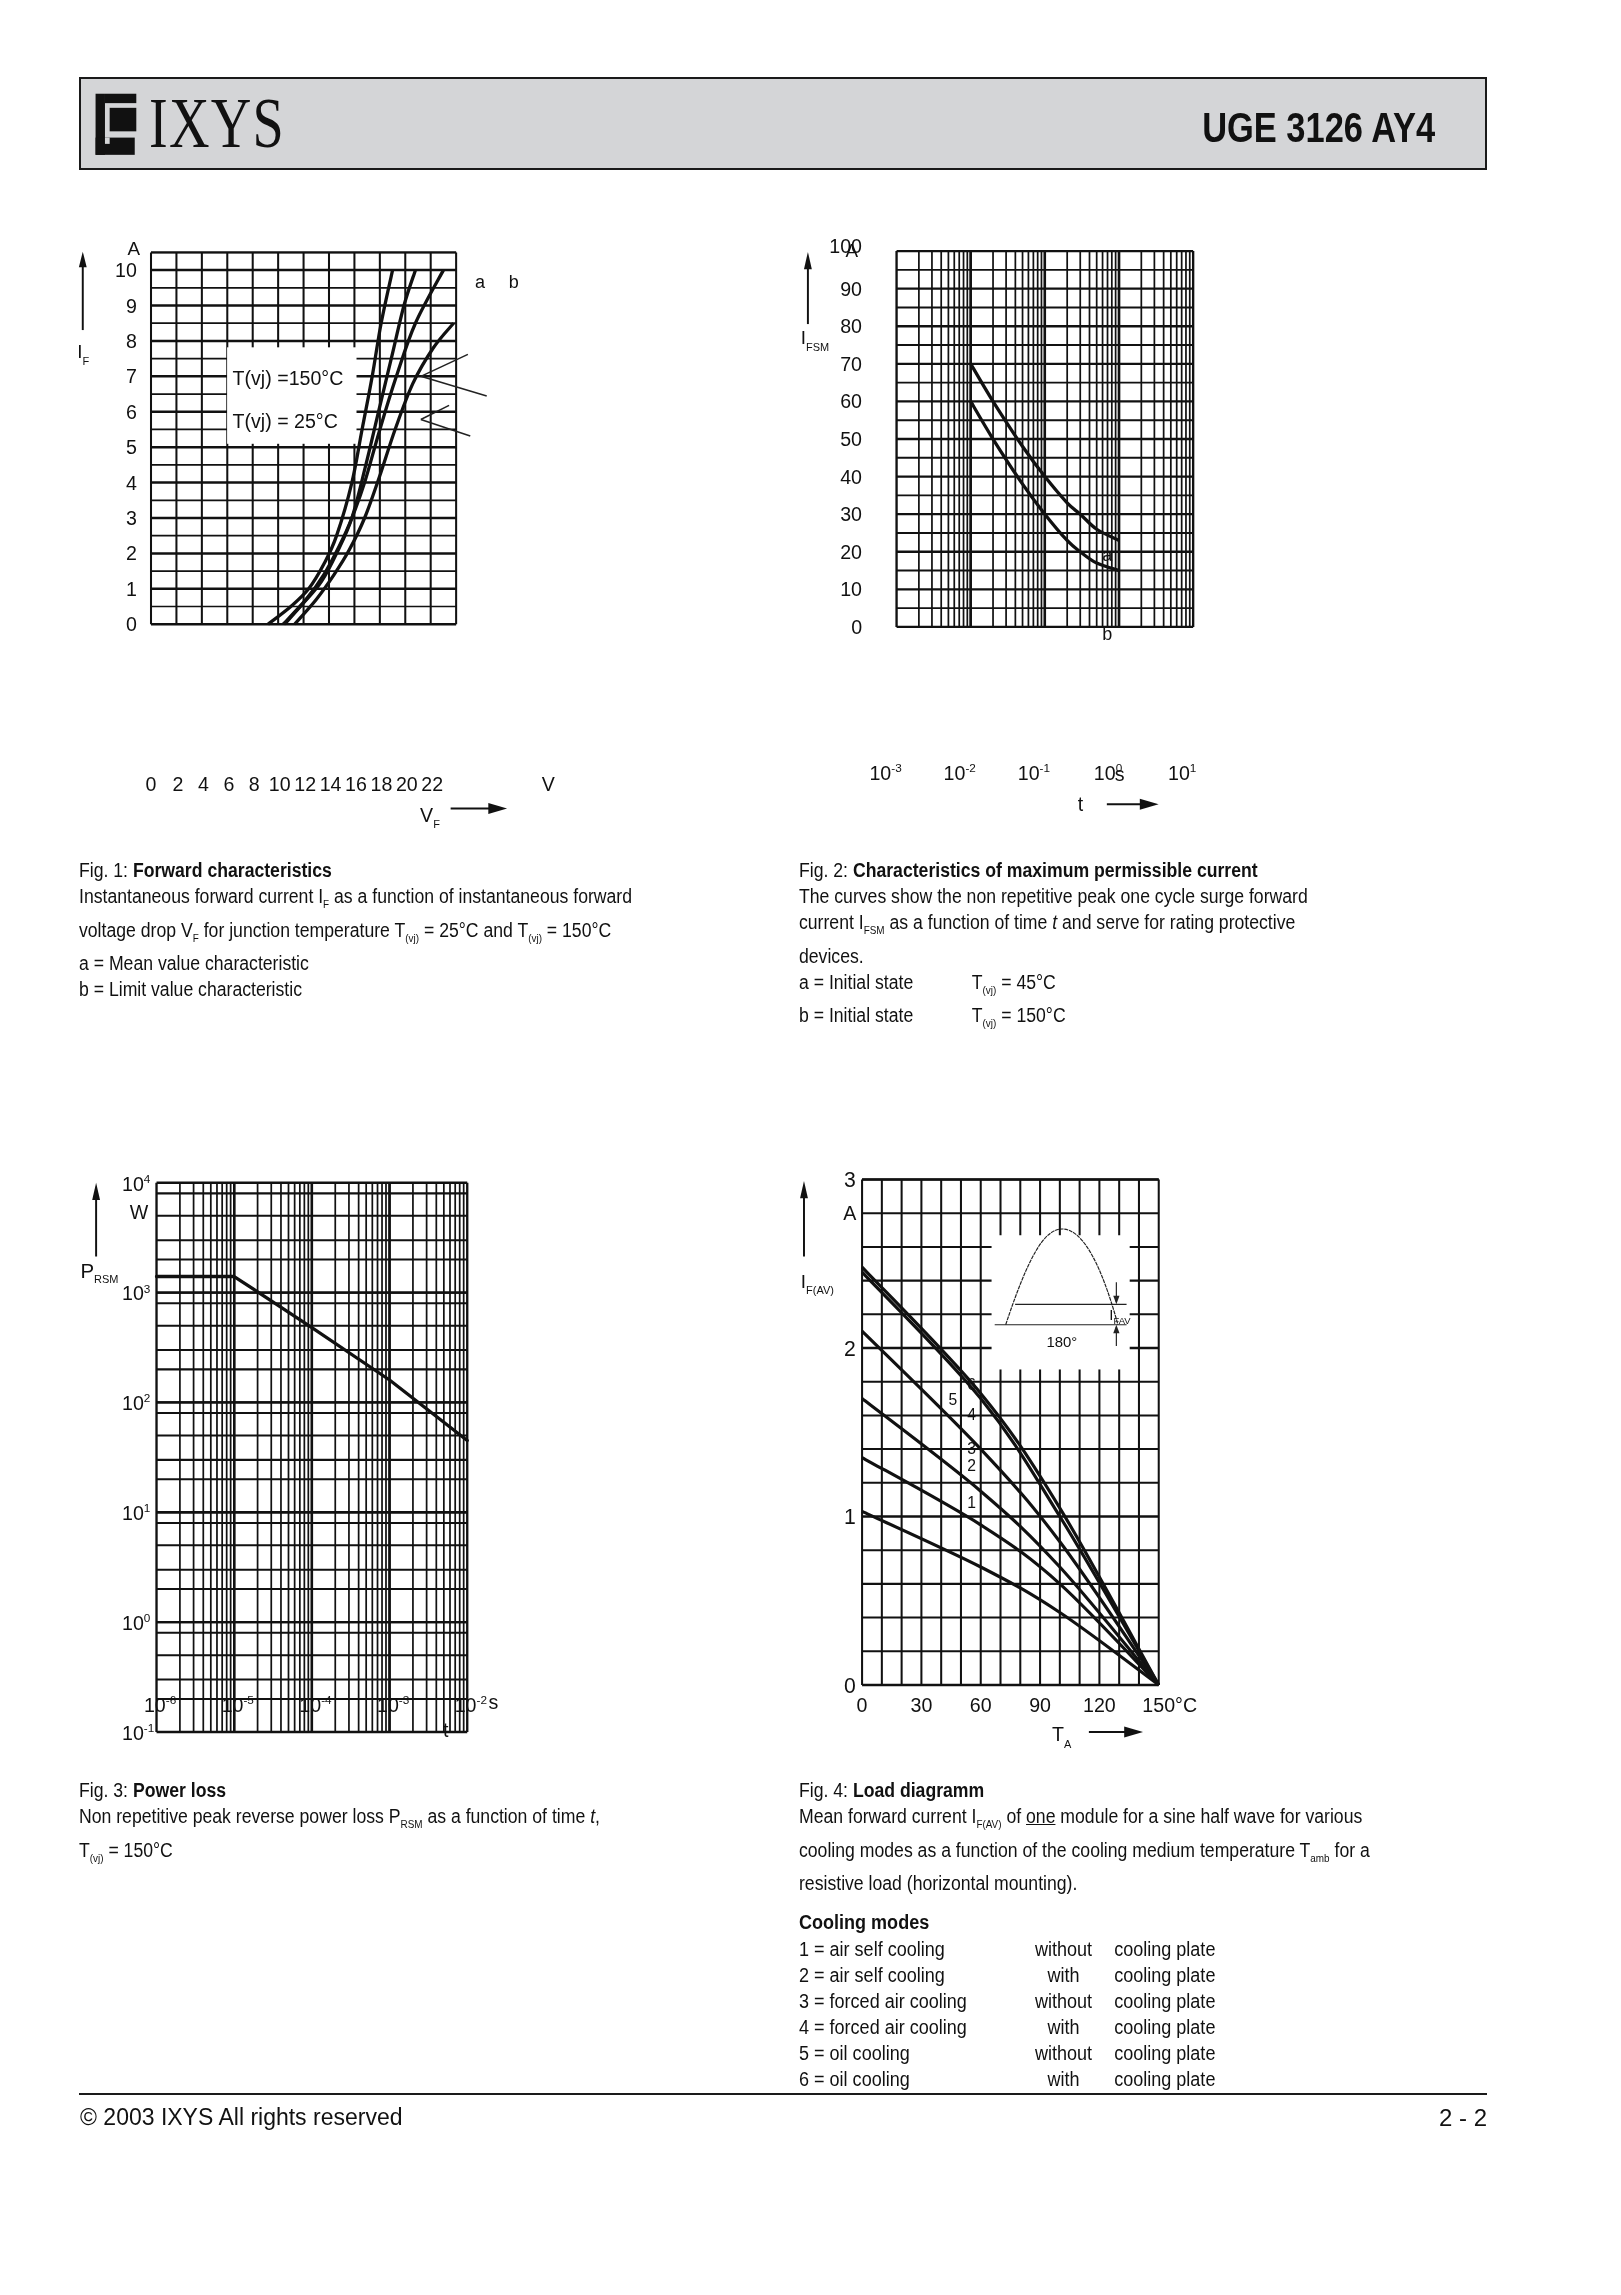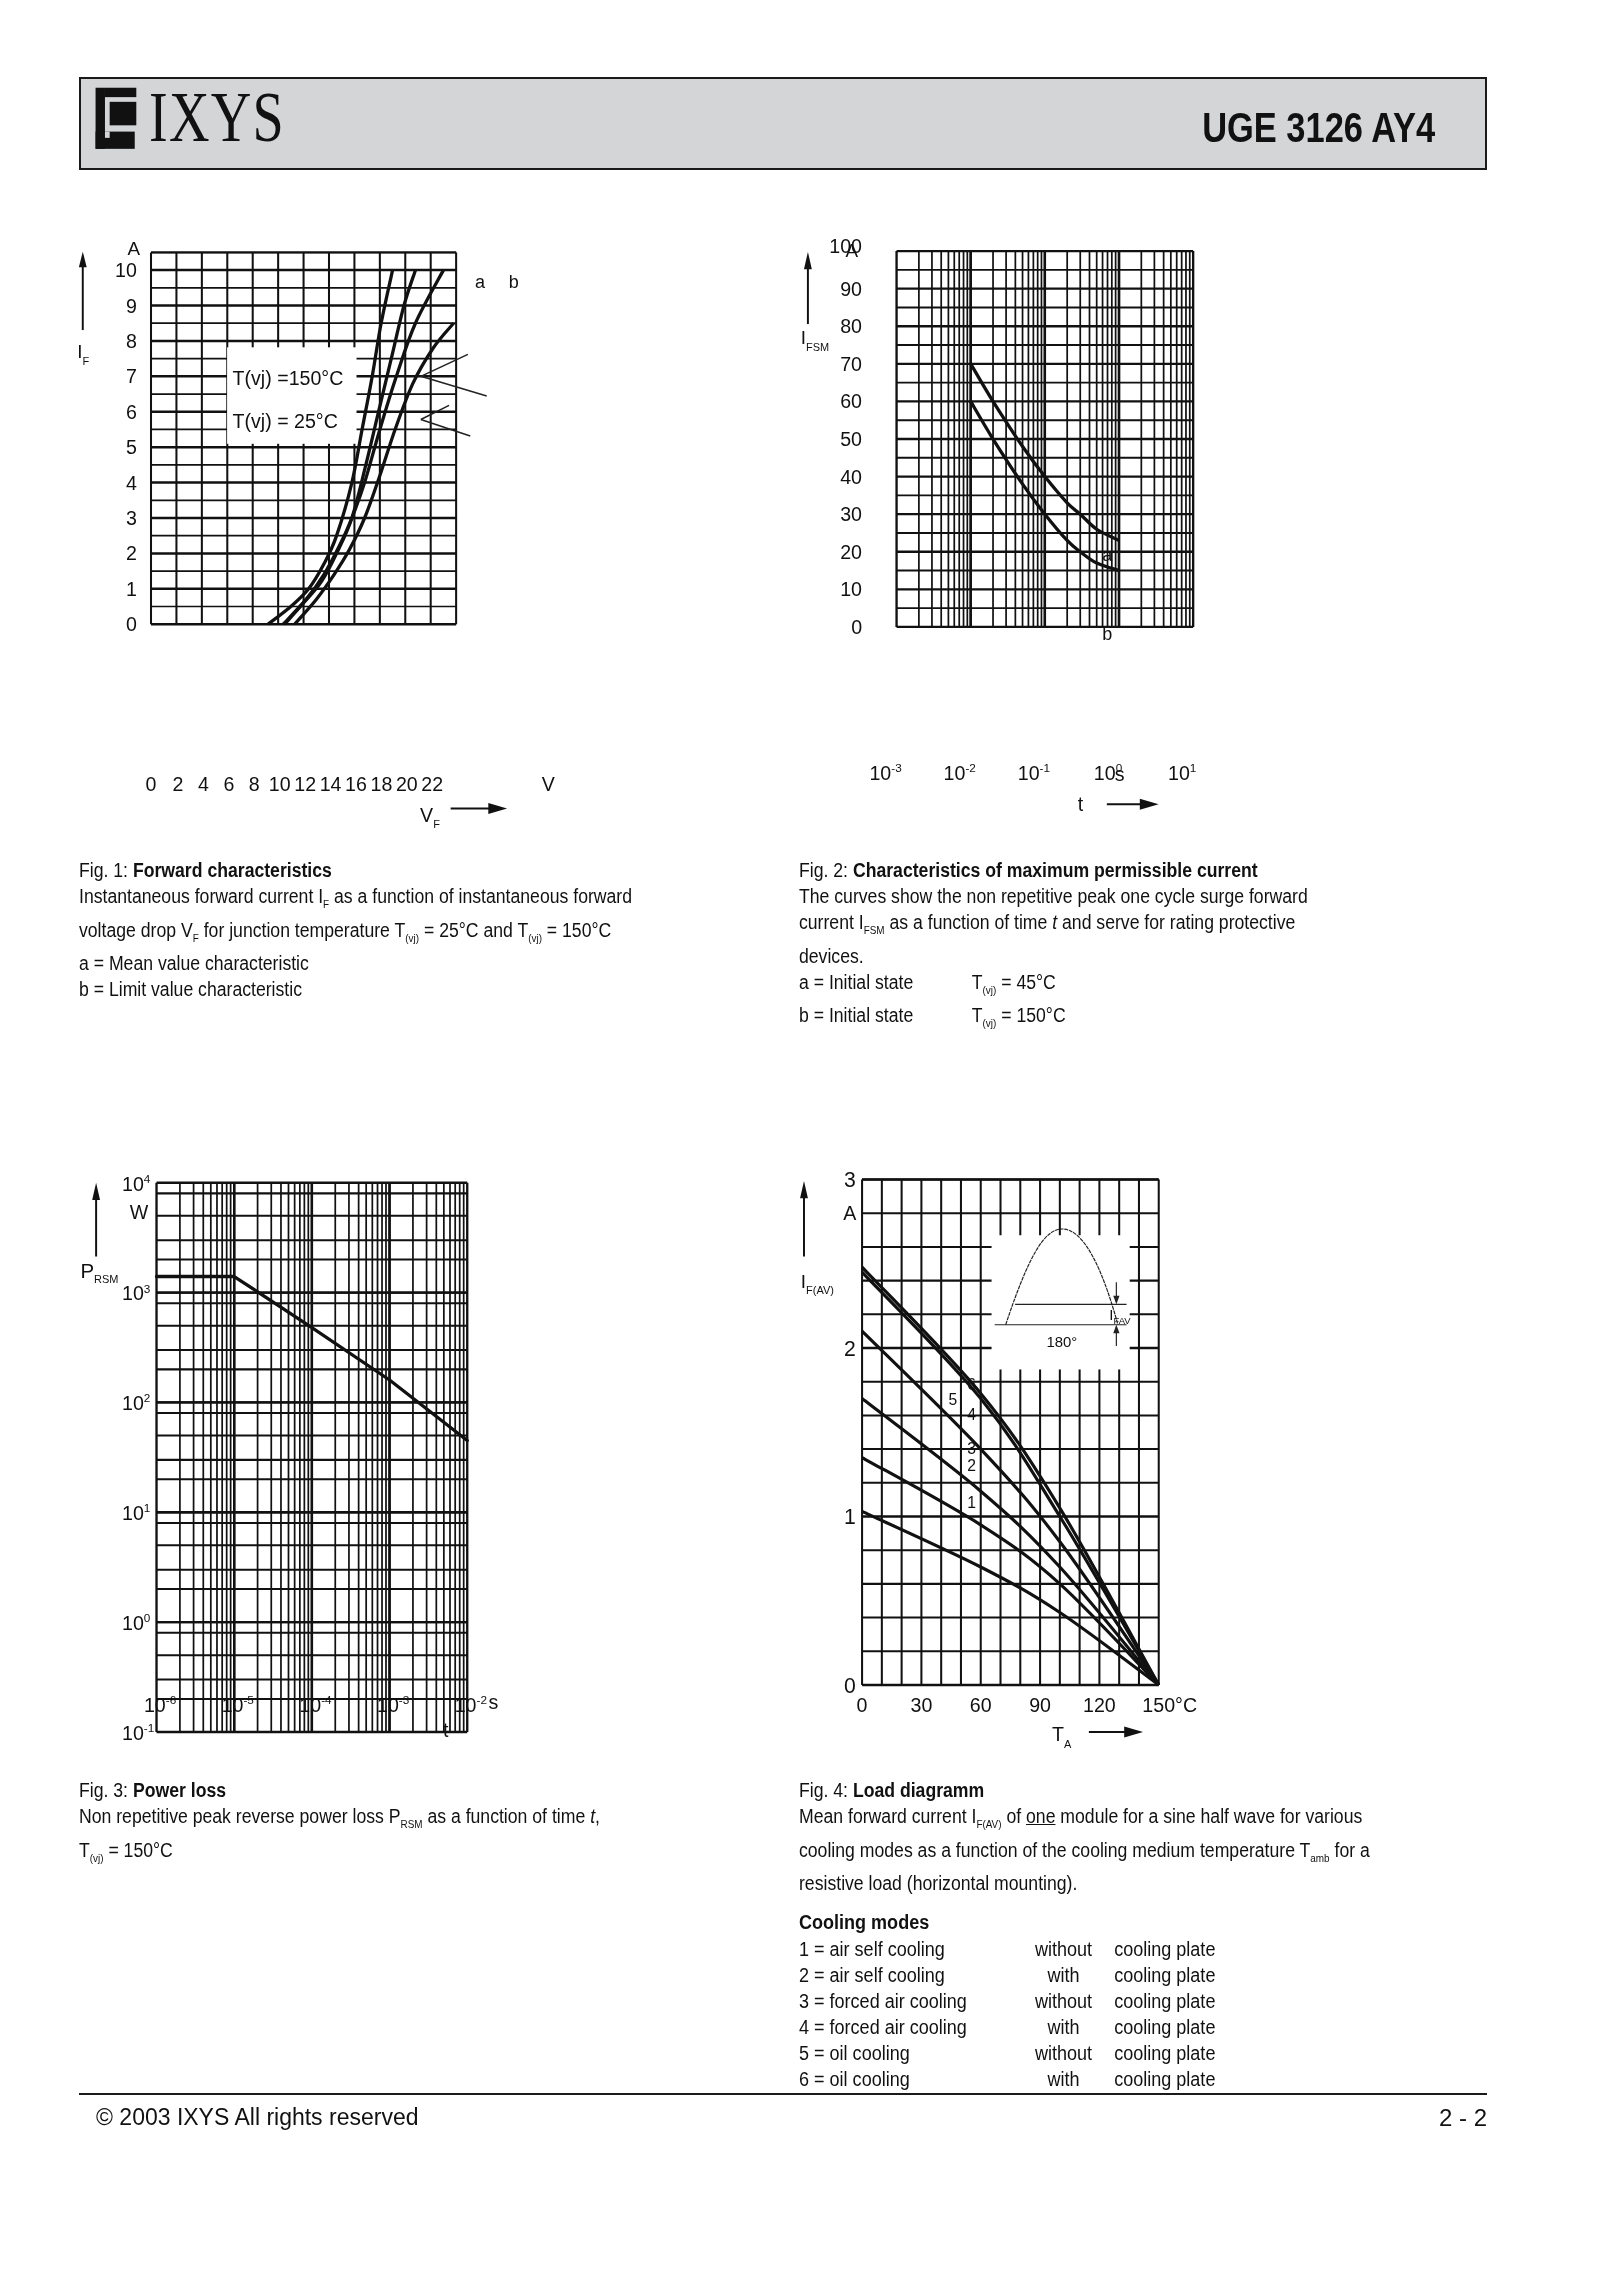--- a/index.html
+++ b/index.html
@@ -1,31 +1,31 @@
 <!DOCTYPE html>
 <html style="font-size:12.6px"><head>
 <meta charset="utf-8">
 <style>
   html,body{margin:0;padding:0;background:#fff;}
   body{width:1622px;height:2295px;position:relative;font-family:"Liberation Sans",sans-serif;color:#111;overflow:hidden;}
   .abs{position:absolute;}
   #header{left:79px;top:77px;width:1408px;height:93px;background:#d4d5d7;border:2.4px solid #1a1a1a;box-sizing:border-box;}
-  #logo{left:12.6px;top:4px;height:69px;}
+  #logo{left:12.6px;top:10px;height:69px;}
   #logo-text{position:absolute;left:55px;top:-4.7px;font-family:"Liberation Serif",serif;font-size:72px;letter-spacing:1.6px;line-height:79px;transform:scaleX(0.78);transform-origin:left top;}
   #part-no{right:50px;top:25px;font-size:42px;font-weight:bold;transform:scaleX(0.82);transform-origin:right top;white-space:nowrap;}
   svg text{font-family:"Liberation Sans",sans-serif;fill:#111;}
   .cap{font-size:19.6px;line-height:26px;transform:scaleX(0.9);transform-origin:left top;white-space:nowrap;}
   .cap b{font-weight:bold;}
   sub{font-size:11px;vertical-align:-4.7px;}
   .cm-row{display:flex;font-size:19.6px;line-height:26px;white-space:nowrap;}
   .cm-row span:nth-child(1){width:245px;}
   .cm-row span:nth-child(2){width:85px;text-align:center;}
   .cm-row span:nth-child(3){padding-left:12.6px;}
   #footer-rule{left:79px;top:2093px;width:1408px;height:2.4px;background:#1a1a1a;}
-  #copyright{left:96px;top:2104px;font-size:23px;}
+  #copyright{left:80px;top:2104px;font-size:23px;}
   #page-no{right:135px;top:2104px;font-size:24px;text-align:right;}
 </style>
 </head>
 <body>
 
 <div id="header" class="abs">
   <div id="logo" class="abs">
     <svg width="47" height="69" viewBox="0 0 60 88">
       <rect x="2" y="6" width="12" height="78" fill="#111"></rect>
       <rect x="14" y="6" width="40" height="12" fill="#111"></rect>

